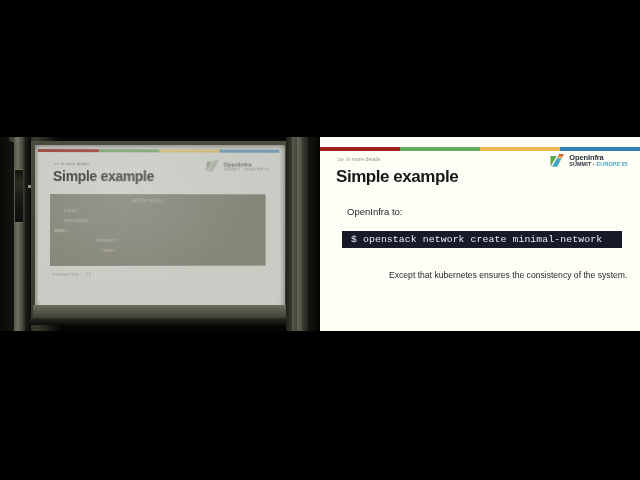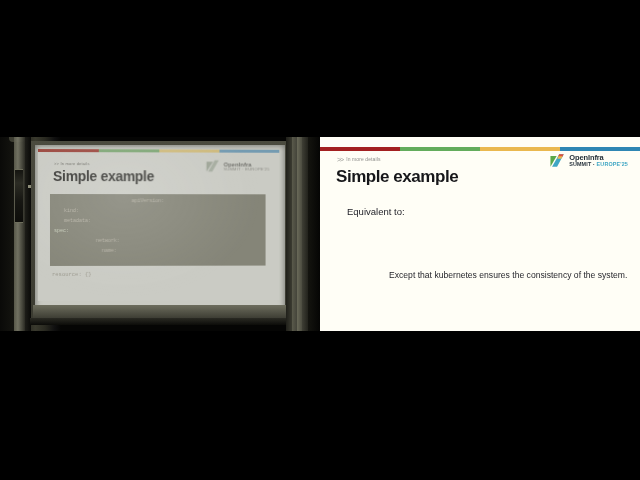--- a/index.html
+++ b/index.html
@@ -400,21 +400,24 @@
       </svg>
       <div class="logo-words">
         <div class="logo-line1">OpenInfra</div>
         <div class="logo-line2">
           <span>SUMMIT ·</span>
           <span class="accent">EUROPE'25</span>
         </div>
       </div>
     </div>
 
-    <div class="slide-lead">Equivalent to:</div>
-
+    <div class="slide-lead">OpenInfra to:</div>
+
+    <div class="code-bar">
+      <span class="code-text">$ openstack network create minimal-network</span>
+    </div>
 
     <div class="slide-note">Except that kubernetes ensures the consistency of the system.</div>
   </div>
 
   <div class="letterbox top"></div>
   <div class="letterbox bottom"></div>
 </div>
 
 </body></html>

